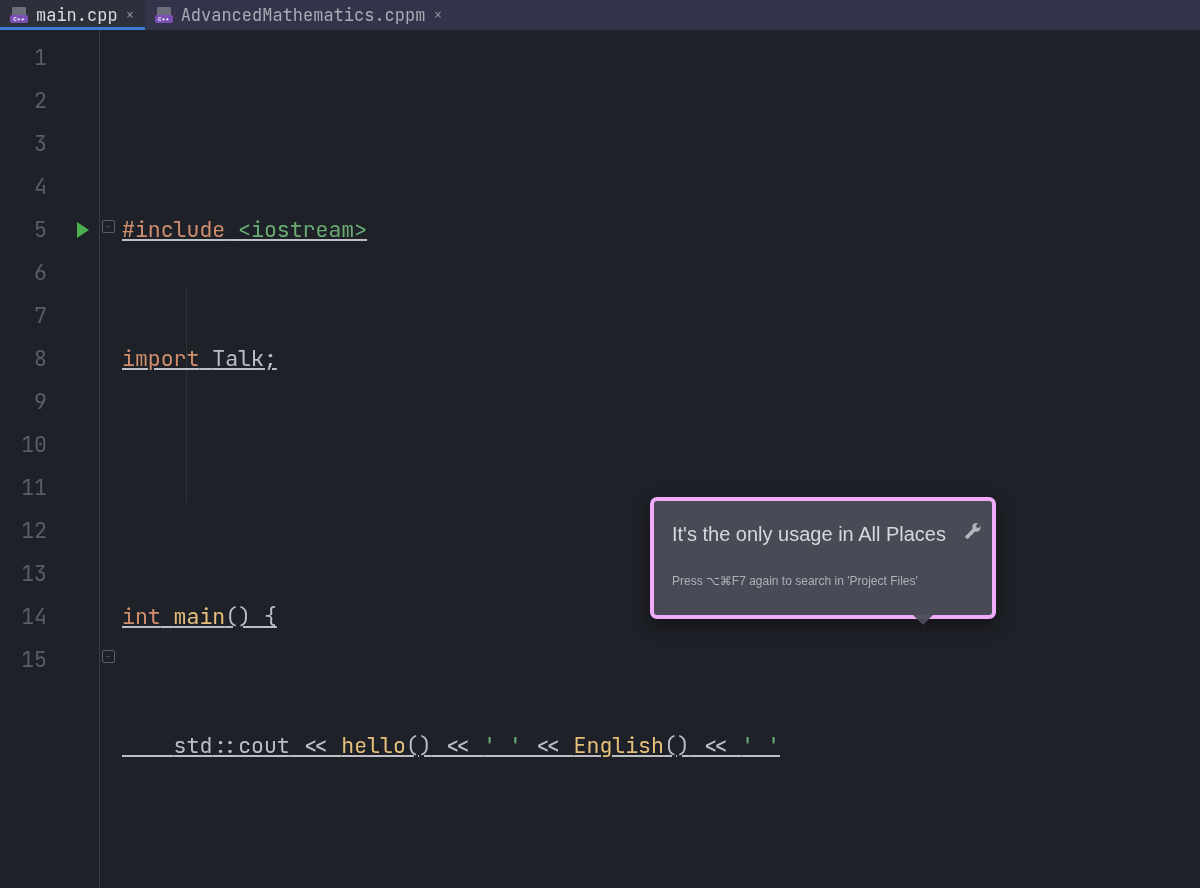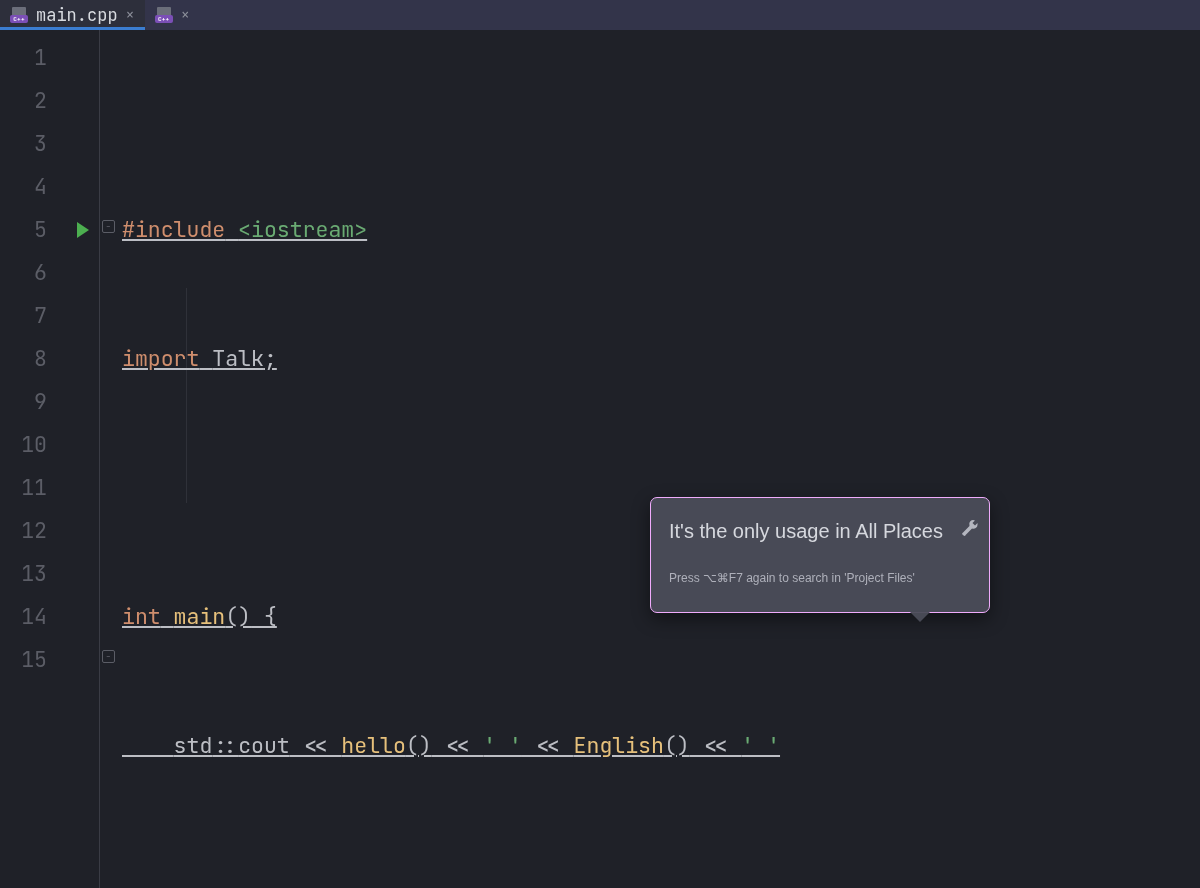--- a/index.html
+++ b/index.html
@@ -135,21 +135,21 @@
   .punct { color: #bcbec4; }
   .ident { color: #bcbec4; }
   .type  { color: #cf8e6d; }
 
   
   .tooltip {
     position: absolute;
     top: 467px;
     left: 650px;
     background: rgba(75,77,88,0.95);
-    border: 1px solid #f0abfc;
+    border: 4px solid #f0abfc;
     border-radius: 7px;
     padding: 12px 46px 12px 18px;
     color: #d6d8de;
     box-shadow: 0 6px 18px rgba(0,0,0,0.45);
   }
   .tooltip .line1 {
     font-size: 20px;
     font-family: "Segoe UI", "Helvetica Neue", sans-serif;
     margin-bottom: 4px;
   }
@@ -194,20 +194,21 @@
         <span class="tag">C++</span>
     </span>
     <span>main.cpp</span>
     <span class="close">×</span>
   </div>
   <div class="tab">
     <span class="file-icon">
       <span class="sheet"></span>
         <span class="tag">C++</span>
     </span>
+    <span>AdvancedMathematics.cppm</span>
     <span class="close">×</span>
   </div>
 </div>
 
 <div class="editor">
   <div class="gutter">
     <div class="ln">1</div>
     <div class="ln">2</div>
     <div class="ln">3</div>
     <div class="ln">4</div>

